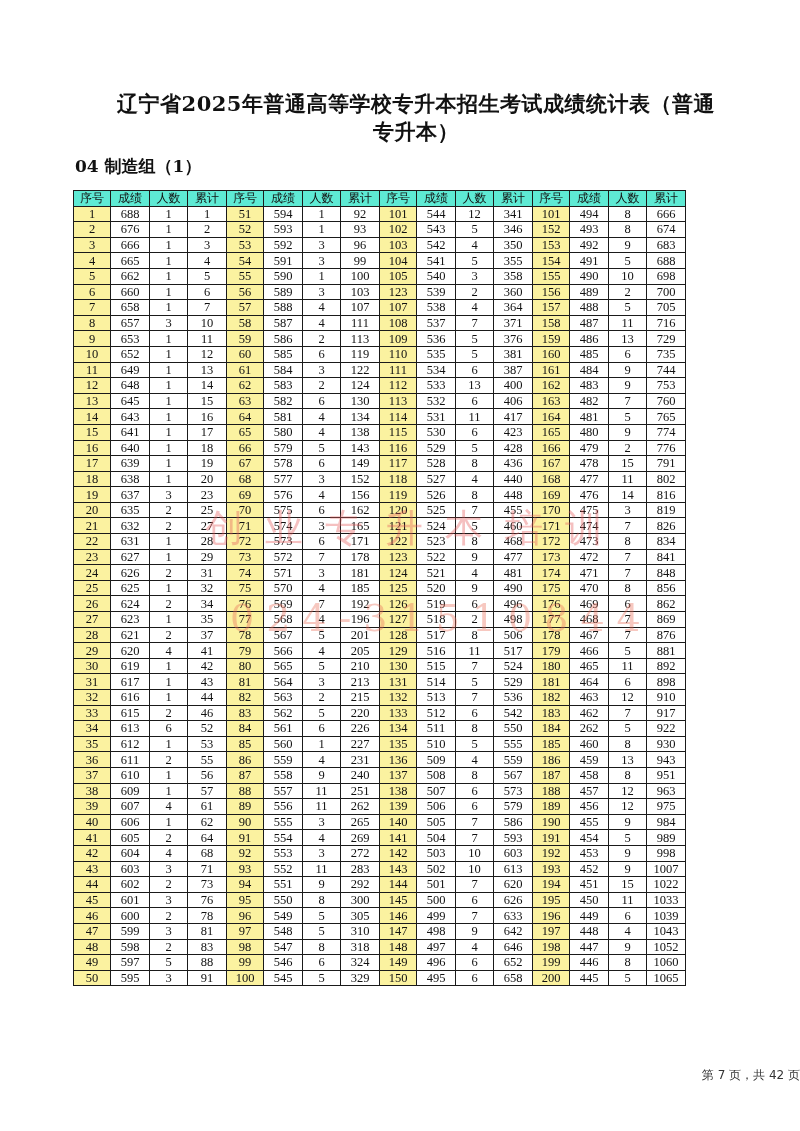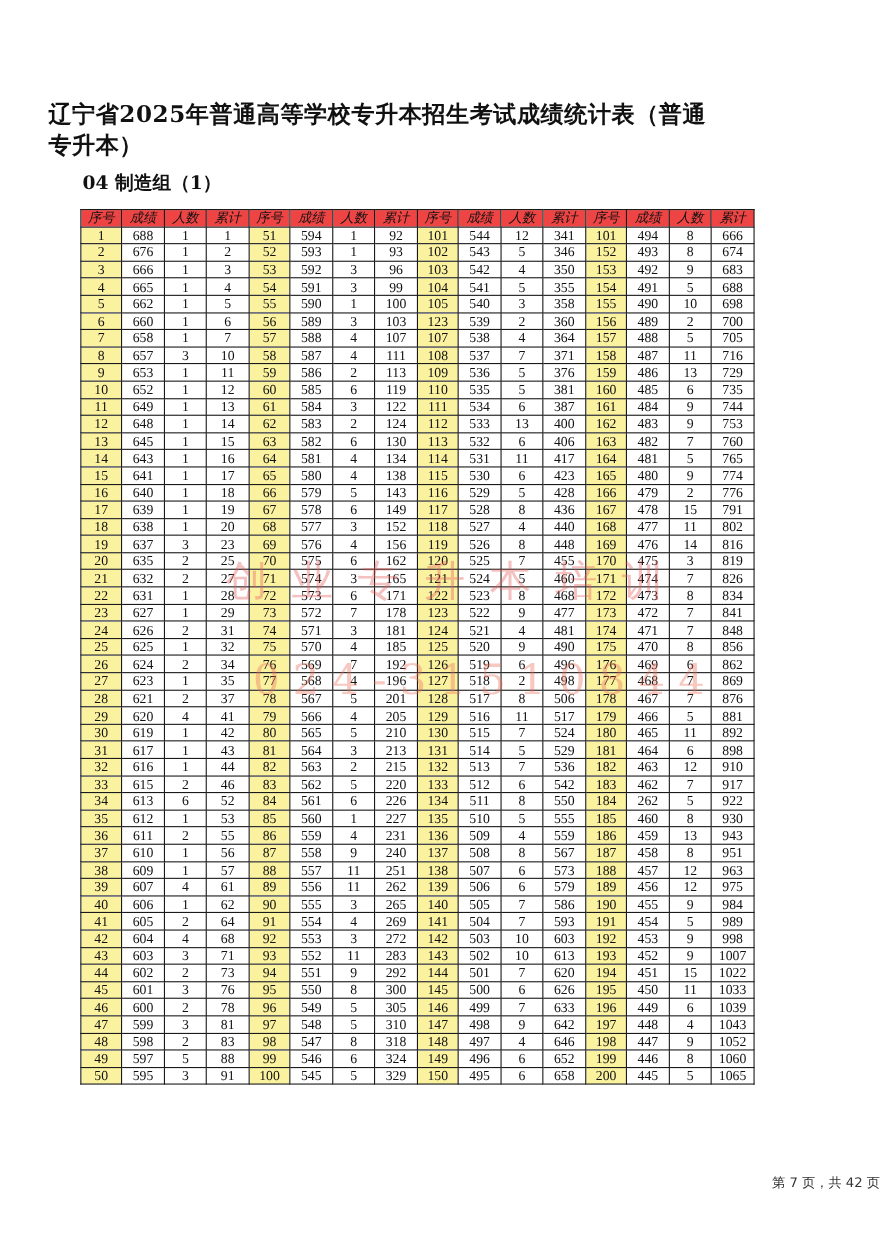--- a/index.html
+++ b/index.html
@@ -1,25 +1,25 @@
 <!DOCTYPE html>
 <html><head>
 <meta charset="utf-8">
 <style>
   html, body { margin: 0; padding: 0; background: #ffffff; }
   body { width: 800px; height: 1131px; position: relative; overflow: hidden;
          font-family: "DejaVu Serif", "Liberation Serif", serif; color: #111; }
-  .title { position: absolute; left: 44px; width: 680px; top: 90px; 
+  .title { position: absolute; left: 76px; width: 680px; top: 90px; text-align: center;
            font-size: 21px; line-height: 28px; font-weight: bold; letter-spacing: 0.5px; }
   .subtitle { position: absolute; left: 75px; top: 155px; font-size: 17px; font-weight: bold; }
   table.grid { position: absolute; left: 73px; top: 190px; width: 612px; border-collapse: collapse;
                table-layout: fixed; font-family: "Liberation Serif", "DejaVu Serif", serif; }
   table.grid td, table.grid th { border: 1.6px solid #1a1a1a; height: 14.6px; padding: 0;
                text-align: center; font-size: 12.5px; line-height: 14px; font-weight: normal; overflow: hidden; white-space: nowrap; }
-  table.grid th { background: #ef4444; font-size: 12px; font-style: italic; }
+  table.grid th { background: #5eead4; font-size: 12px; }
   table.grid td.seq { background: #fbf2a0; }
   table.grid td.val { background: #ffffff; }
   .wm { position: absolute; color: rgba(230, 90, 90, 0.38); pointer-events: none;
         font-family: "DejaVu Serif", serif; white-space: nowrap; }
   .wm1 { left: 205px; top: 503px; font-size: 38px; letter-spacing: 22px; }
   .wm2 { left: 230px; top: 580px; font-size: 38px; letter-spacing: 12px; color: rgba(235,110,90,0.38); margin-top: 16px; }
   .footer { position: absolute; top: 1067px; left: 0; width: 800px; text-align: right;
             font-family: "DejaVu Sans", "Liberation Sans", sans-serif; font-size: 12px; color: #333; }
 </style>
 </head>

